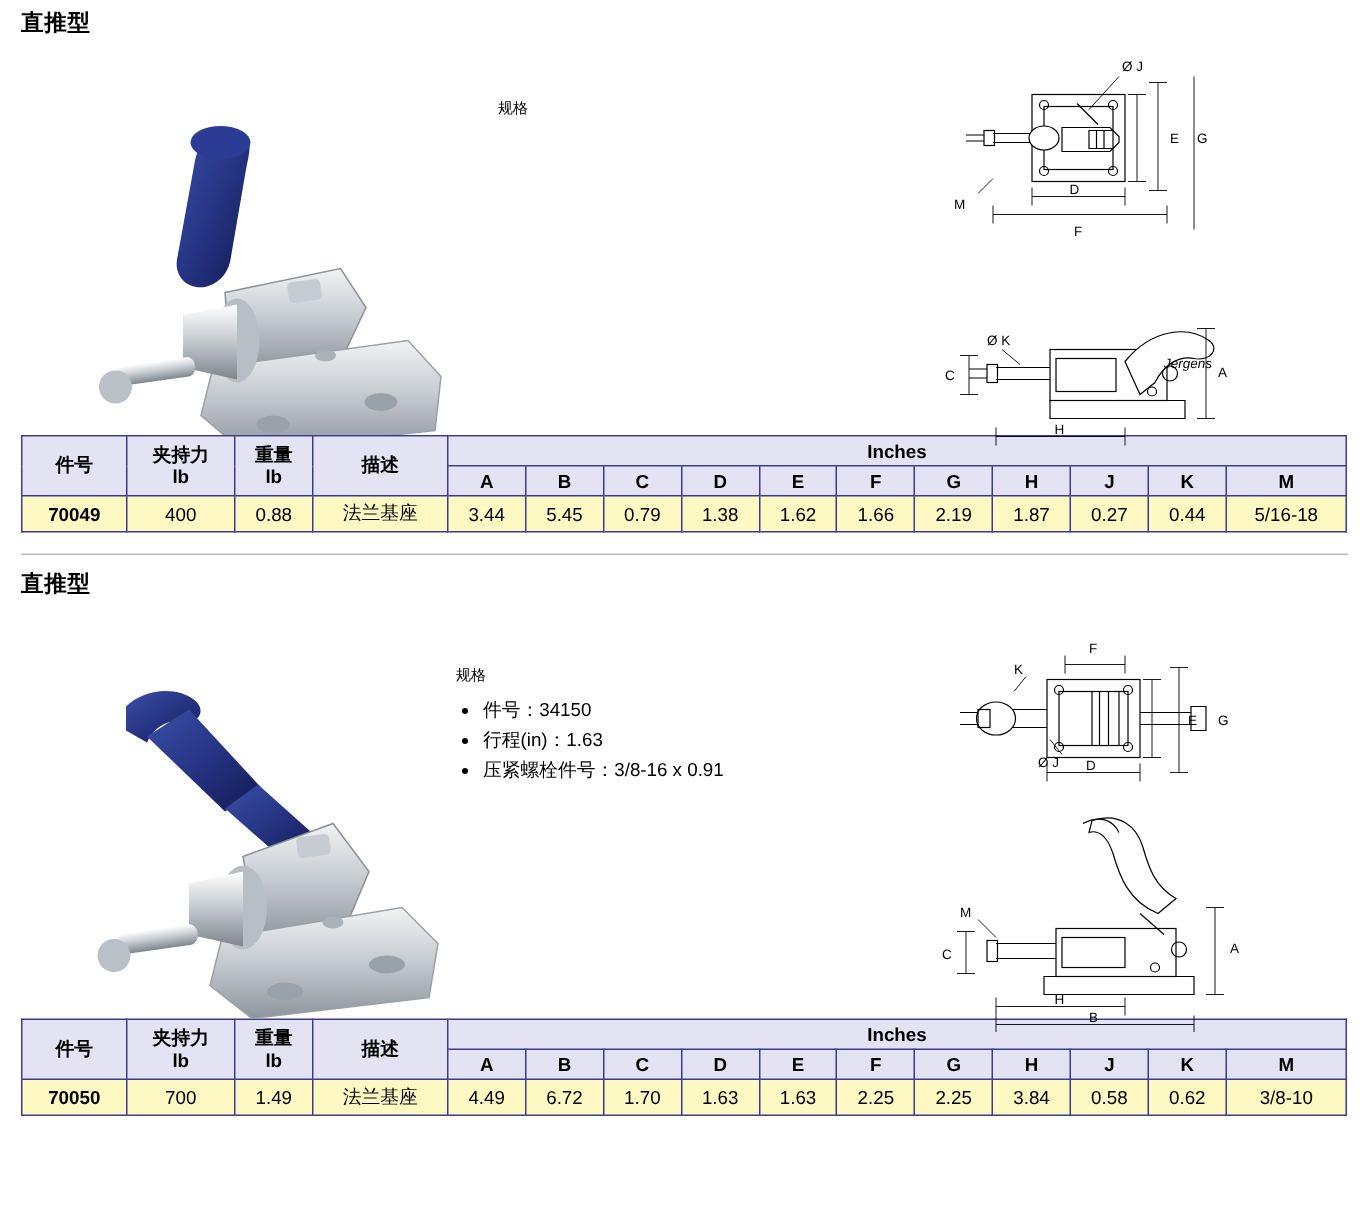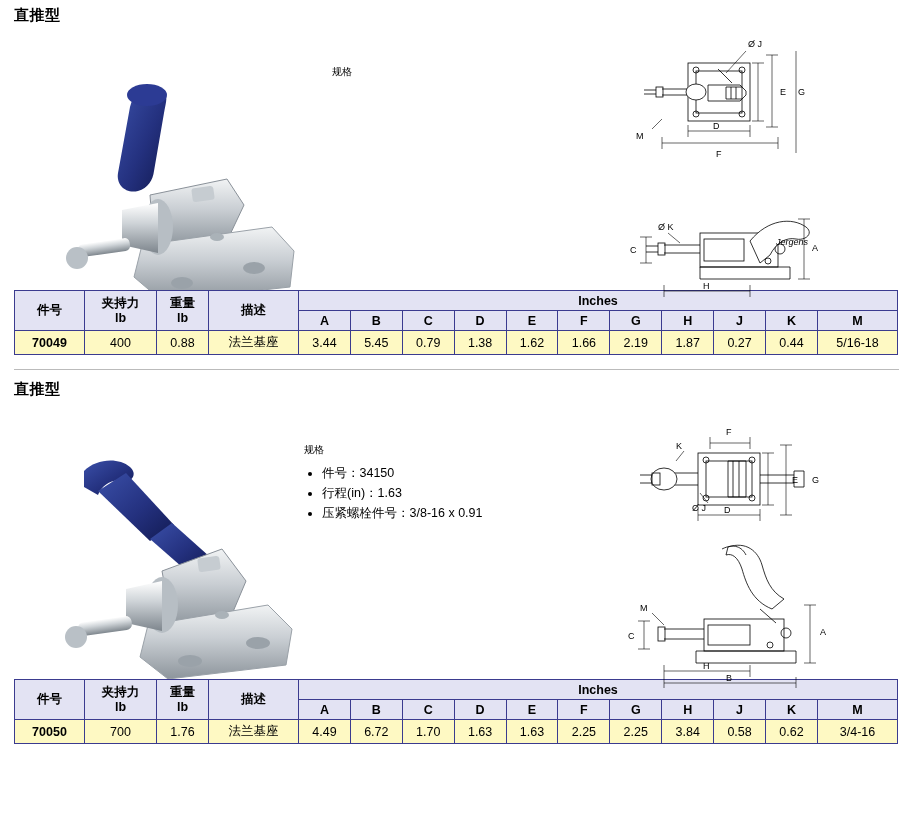--- a/index.html
+++ b/index.html
@@ -403,32 +403,32 @@
             <th>H</th>
             <th>J</th>
             <th>K</th>
             <th style="width:80px;">M</th>
           </tr>
         </thead>
         <tbody>
           <tr>
             <td class="partno">70050</td>
             <td>700</td>
-            <td>1.76</td>
+            <td>1.49</td>
             <td>法兰基座</td>
             <td>4.49</td>
             <td>6.72</td>
             <td>1.70</td>
             <td>1.63</td>
             <td>1.63</td>
             <td>2.25</td>
             <td>2.25</td>
             <td>3.84</td>
             <td>0.58</td>
             <td>0.62</td>
-            <td>3/4-16</td>
+            <td>3/8-10</td>
           </tr>
         </tbody>
       </table>
     </div>
   </div>
 
 </div>
 
 </body></html>

